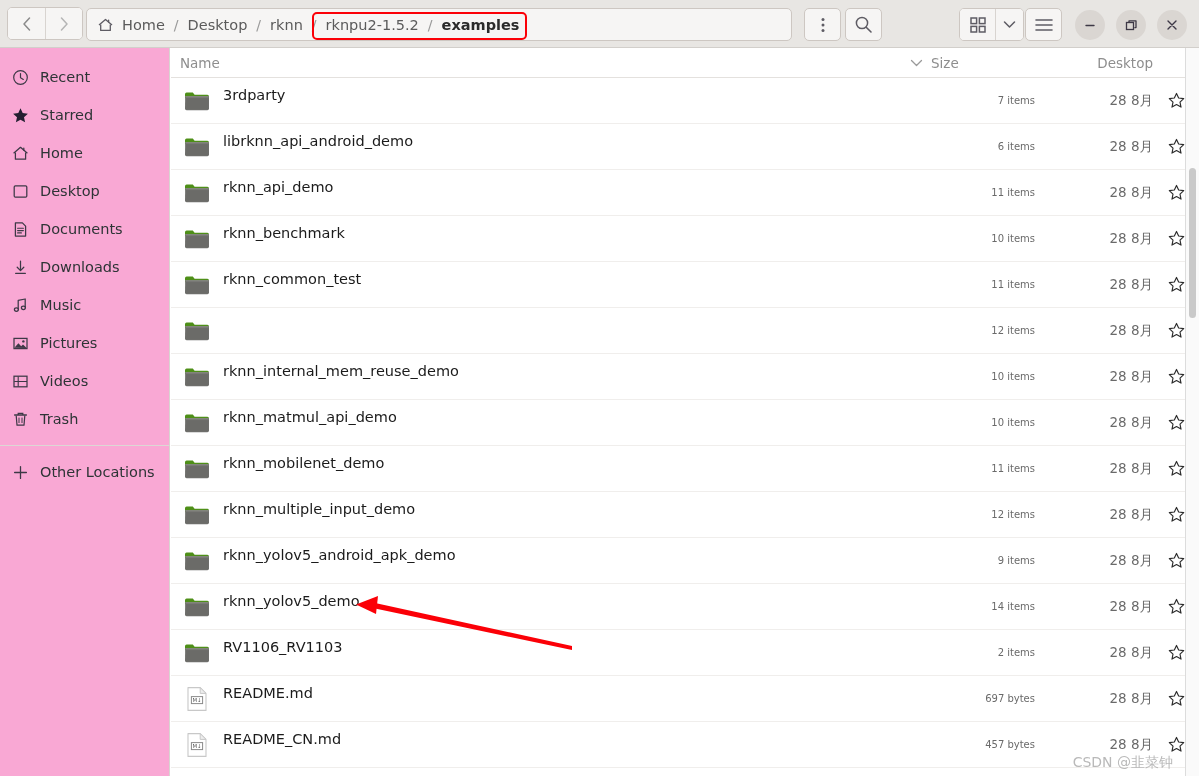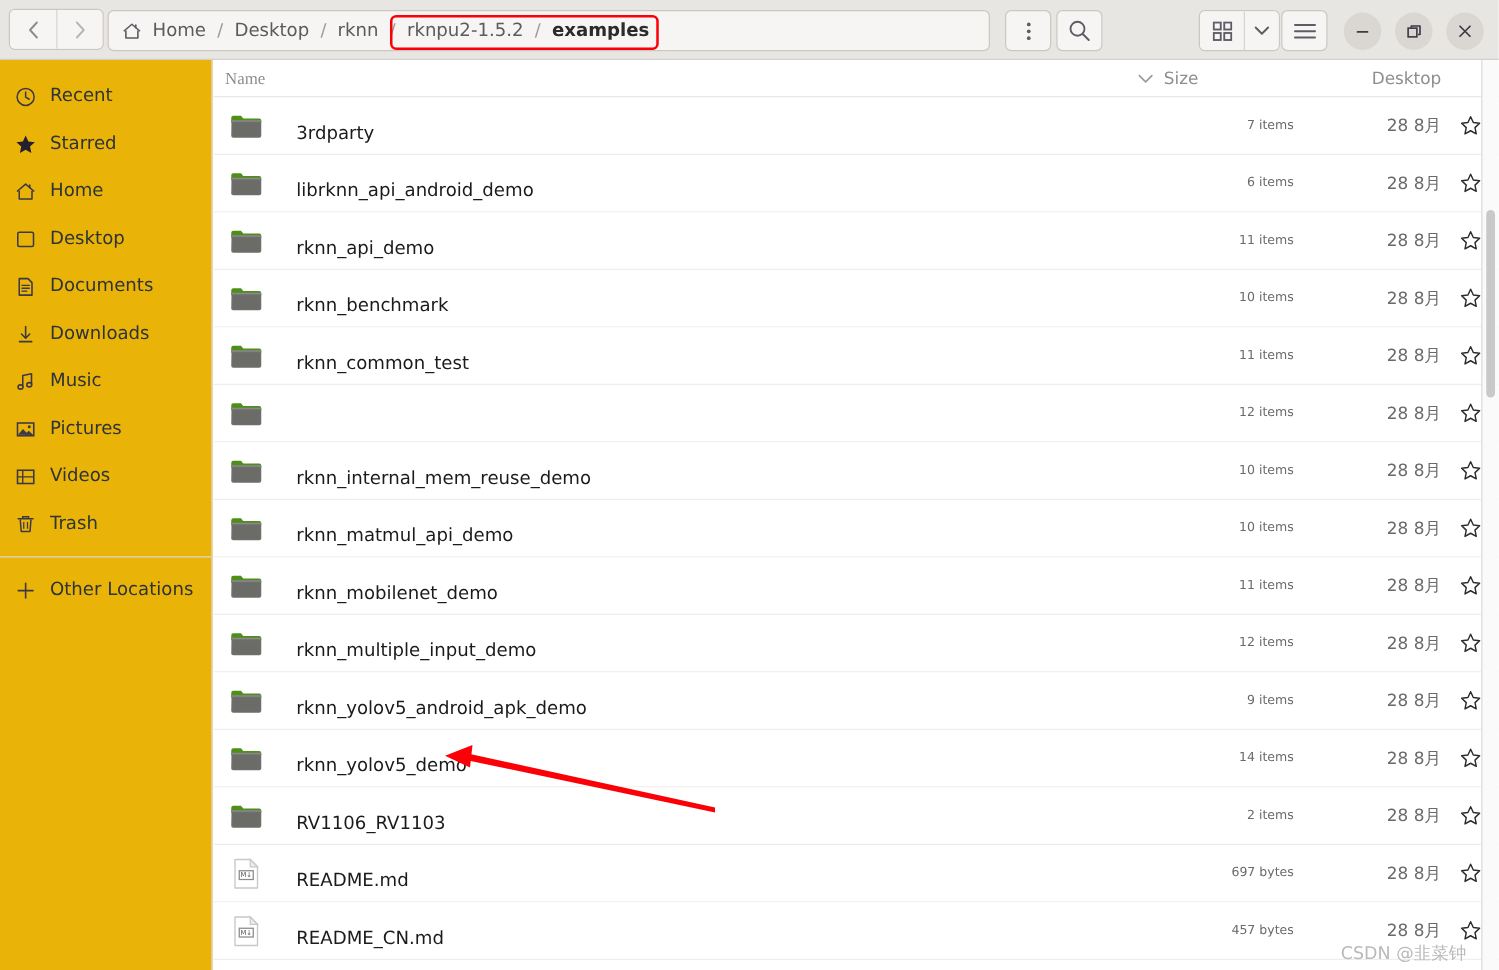--- a/index.html
+++ b/index.html
@@ -69,52 +69,52 @@
     position: absolute; top: 10px; width: 30px; height: 30px; border-radius: 50%;
     background: #dad6d2; display: flex; align-items: center; justify-content: center;
   }
   #minimize-button { left: 1075px; }
   #maximize-button { left: 1116px; }
   #close-button   { left: 1157px; }
 
   
   .sidebar {
     position: absolute; left: 0; top: 48px; width: 170px; height: 728px;
-    background: #eab308; border-right: 1px solid #d8d4d0;
+    background: #f9a8d4; border-right: 1px solid #d8d4d0;
     padding-top: 10px;
   }
   .side-item {
     height: 38px; display: flex; align-items: center; padding-left: 8px;
     font-size: 14.5px; color: #2e3436; cursor: default;
   }
   .side-item .si-icon {
     width: 24px; display: flex; align-items: center; justify-content: center; margin-right: 8px;
   }
   .side-sep { height: 1px; background: #dcd8d4; margin: 7px 0 7px 0; }
 
   
   .content {
     position: absolute; left: 171px; top: 48px; width: 1028px; height: 728px; background: #fff;
   }
   .colhead {
     height: 30px; display: flex; align-items: center;
     border-bottom: 1px solid #e4e1de; background: #fff;
     font-size: 13.5px; color: #8e8e8e;
   }
-  .ch-name { flex: 1; padding-left: 9px; display: flex; align-items: center; justify-content: space-between; padding-right: 8px; font-family: Liberation Serif, serif; }
+  .ch-name { flex: 1; padding-left: 9px; display: flex; align-items: center; justify-content: space-between; padding-right: 8px; }
   .ch-size { width: 104px; text-align: left; }
   .ch-mod  { width: 118px; text-align: right; }
   .ch-star { width: 46px; }
 
   .rows { position: relative; }
   .row {
     height: 46px; display: flex; align-items: center;
     border-bottom: 1px solid #f0eeec; background: #fff;
   }
-  .r-name { flex: 1; display: flex; align-items: flex-end; padding-left: 12px; overflow: hidden; gap: 14px; }
+  .r-name { flex: 1; display: flex; align-items: flex-start; padding-left: 12px; overflow: hidden; }
   .r-name .fname { font-size: 14.5px; color: #1b1b1b; margin-left: 12px; white-space: nowrap; }
   .r-size { width: 104px; text-align: right; font-size: 10px; color: #6a6a6a; }
   .r-mod  { width: 118px; text-align: right; font-size: 13.5px; color: #6a6a6a; }
   .r-star { width: 46px; display: flex; align-items: center; justify-content: center; }
 
   .icon-wrap { width: 28px; height: 28px; display: flex; align-items: center; justify-content: center; flex: 0 0 28px; }
 
   
   .scroll-strip {
     position: absolute; right: 0; top: 48px; width: 14px; height: 728px;

